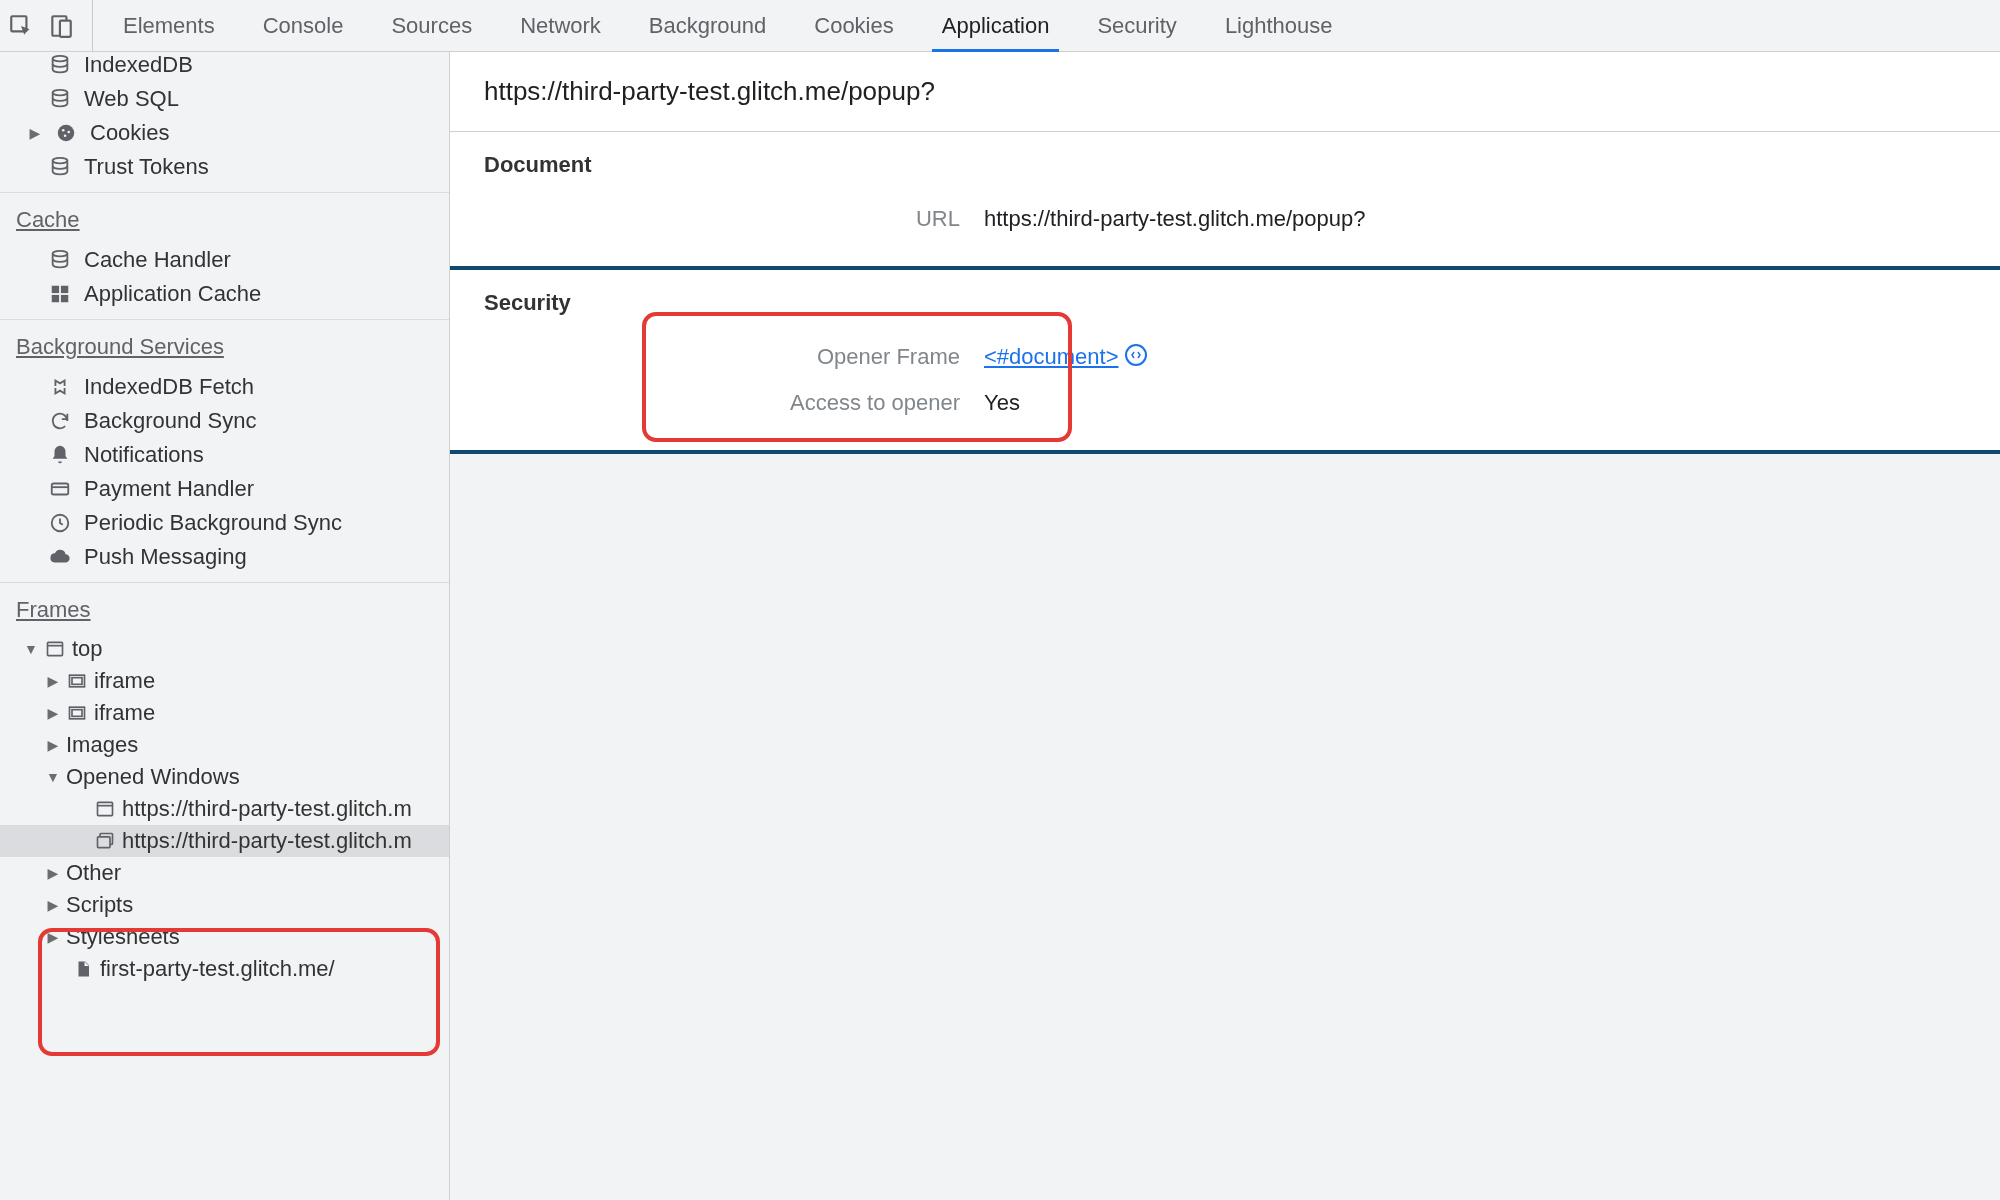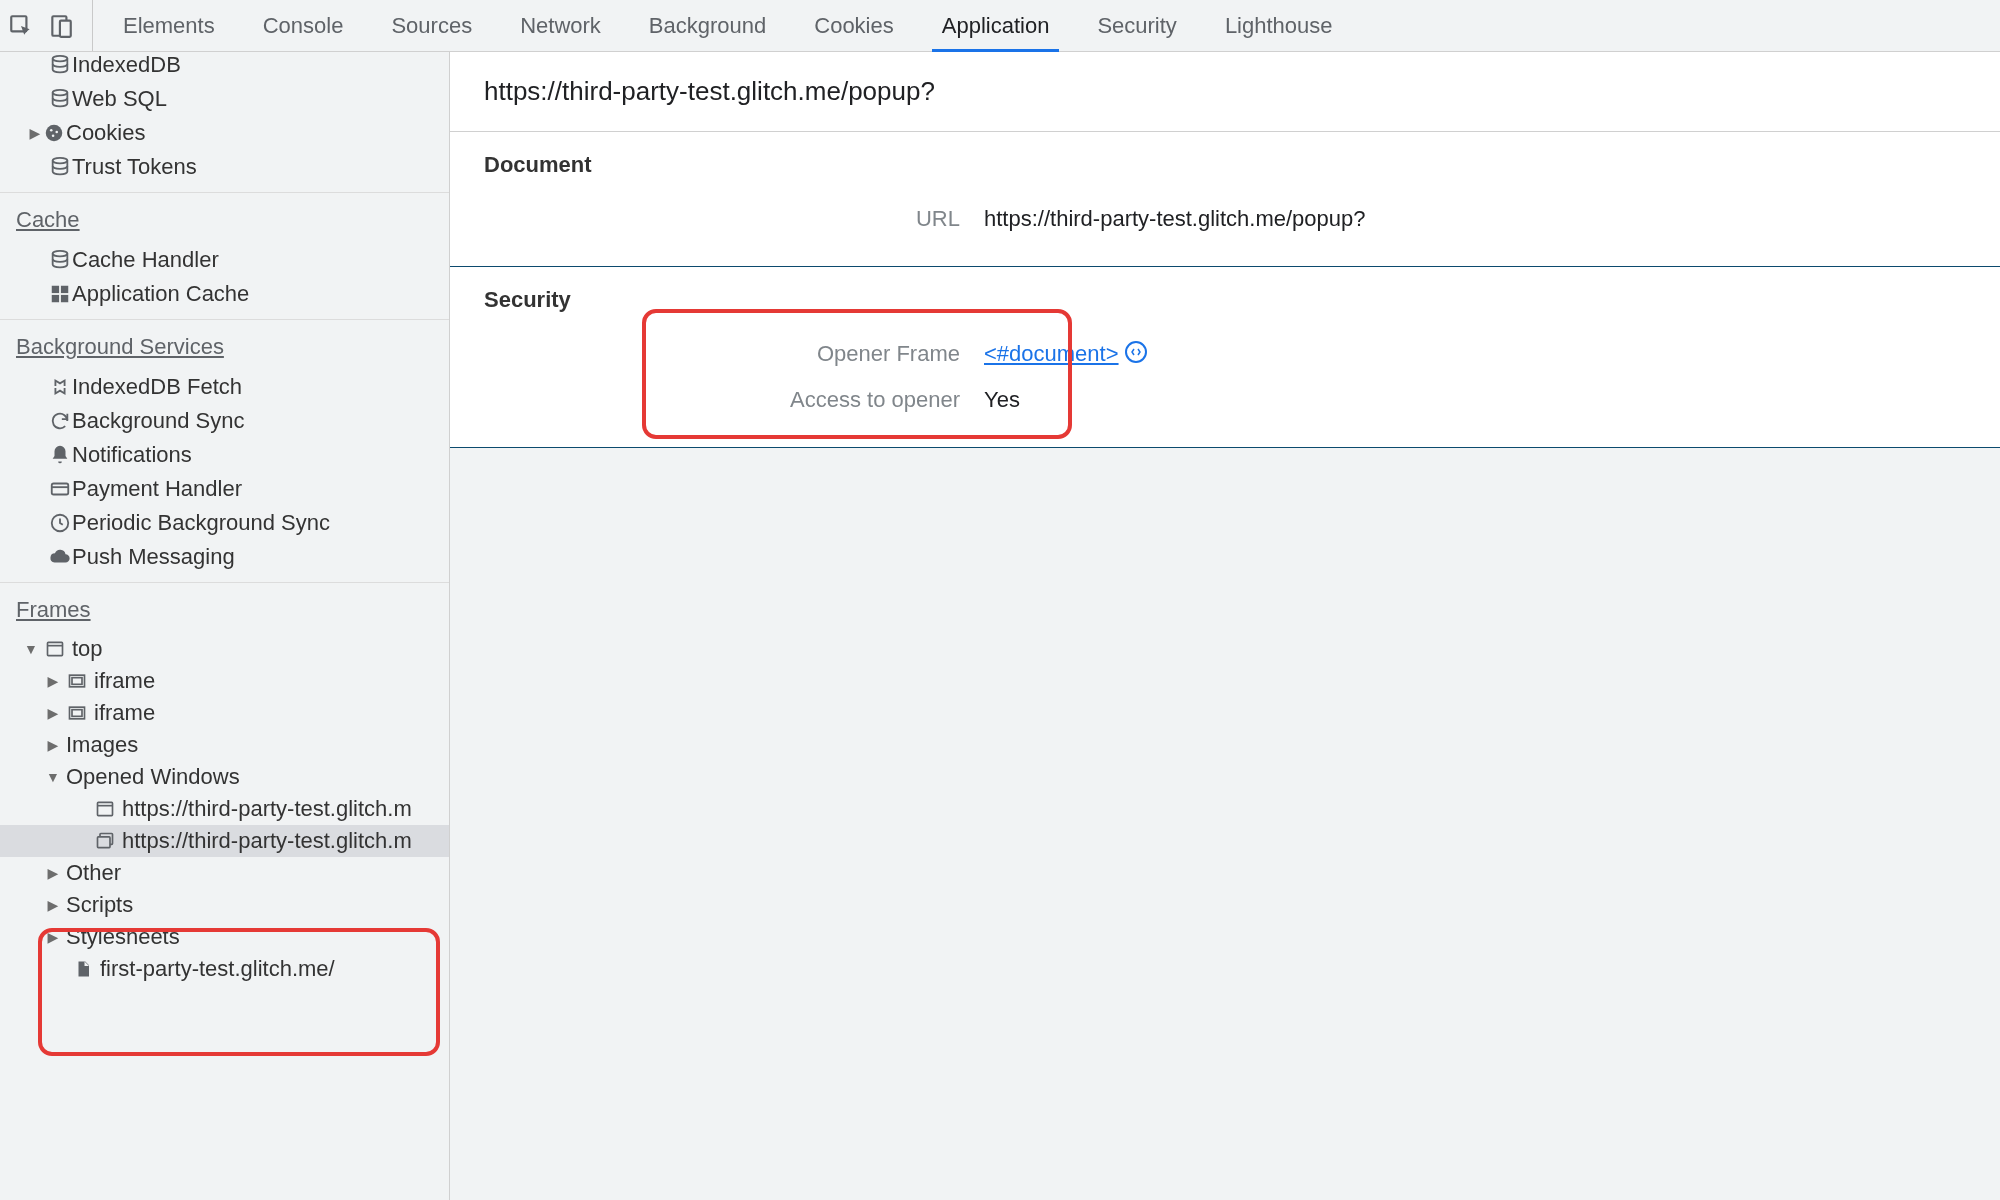--- a/index.html
+++ b/index.html
@@ -77,20 +77,21 @@
   }
   .side-group-label {
     padding: 14px 16px 10px 16px;
     color: #5f6368;
     font-size: 22px;
     text-decoration: underline;
   }
   .side-item {
     display: flex;
     align-items: center;
+    gap: 12px;
     padding: 4px 0 4px 48px;
     cursor: pointer;
     white-space: nowrap;
   }
   .side-item .icon {
     width: 24px;
     display: flex;
     justify-content: center;
   }
   .side-section-divider {
@@ -143,21 +144,21 @@
   }
   .main-header {
     background: #fff;
     border-bottom: 1px solid #d0d0d0;
     padding: 24px 34px;
     font-size: 26px;
     color: #202124;
   }
   .section {
     background: #fff;
-    border-bottom: 1px solid #0c4a6e;
+    border-bottom: 4px solid #0c4a6e;
     padding: 20px 34px 24px 34px;
   }
   .section-title {
     font-weight: 600;
     color: #333;
     margin-bottom: 18px;
     font-size: 22px;
   }
   .kv-row {
     display: flex;

